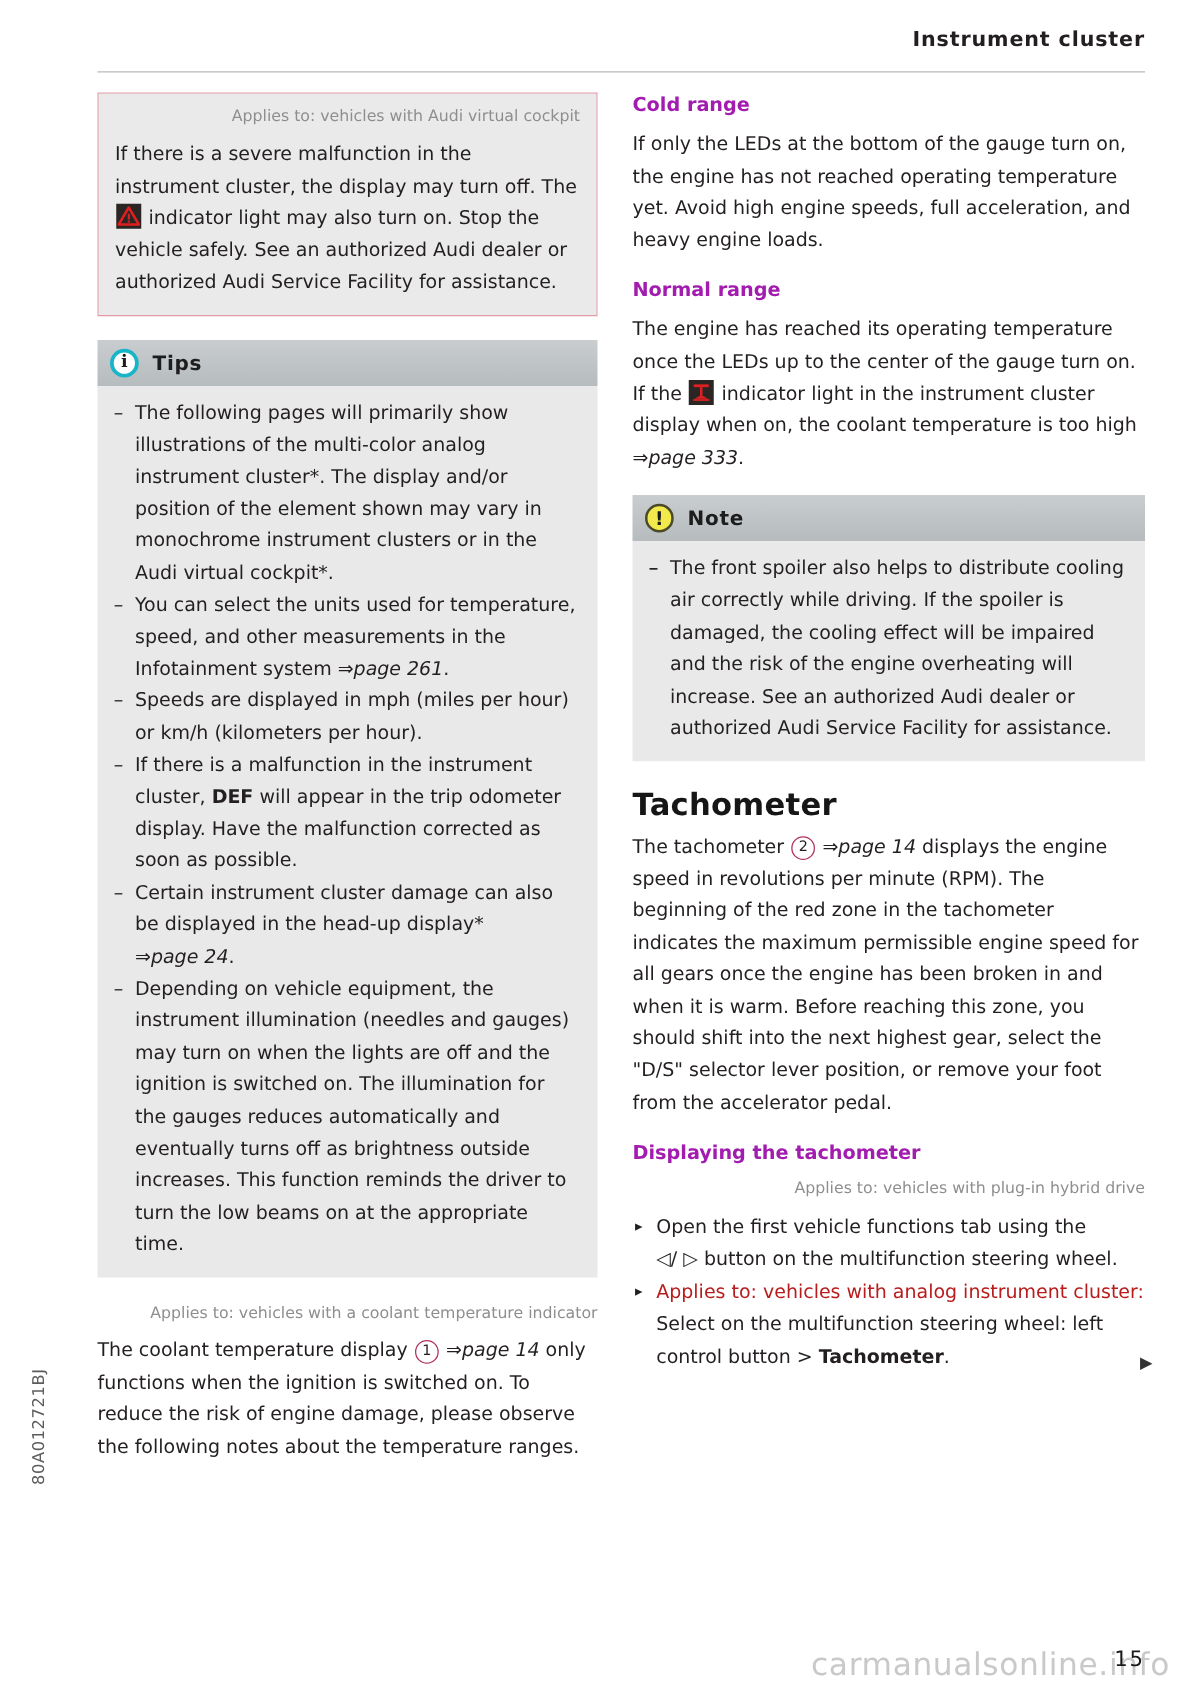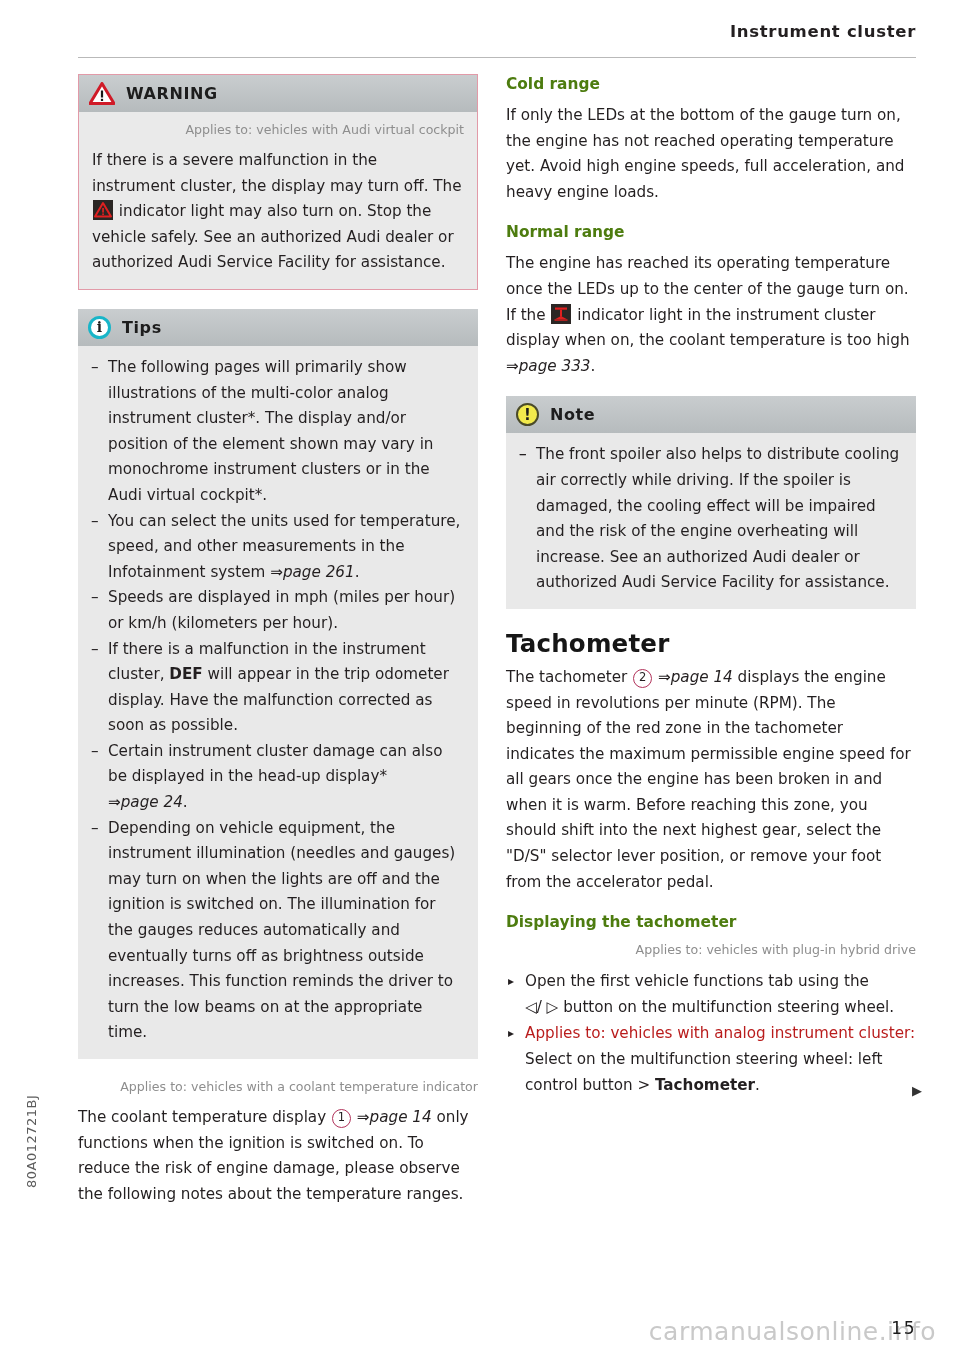--- a/index.html
+++ b/index.html
@@ -33,21 +33,21 @@
 
   
   p.body{
     font-size:15.2px;line-height:25.6px;margin:0 0 17px 0;color:#231f20;
     letter-spacing:0px;
   }
   .applies{
     font-size:12.6px;line-height:18px;color:#8e8e8e;margin:0 0 9px 0;text-align:right;
   }
   h2.sub{
-    font-size:15.4px;font-weight:bold;margin:0 0 9px 0;line-height:20px;color:#4d7c0f;
+    font-size:15.4px;font-weight:bold;margin:0 0 9px 0;line-height:20px;color:#a21caf;
   }
   h1.chapter{
     font-size:24.5px;font-weight:bold;line-height:31px;margin:0 0 6px 0;
     letter-spacing:.2px;color:#161616;
   }
   .bold{font-weight:bold;}
   .arrow-ref{font-style:italic;white-space:nowrap;}
   .refmark{font-style:normal;}
 
   
@@ -149,30 +149,20 @@
   <div class="header">
     <span class="header-title">Instrument cluster</span>
   </div>
   <div class="header-rule"></div>
 
   <div class="spine">80A012721BJ</div>
 
   <div class="col col-left">
 
     <div class="box box-warning">
-      <div class="box-head">
-        <span class="icon-warn-tri">
-          <svg width="26" height="23" viewBox="0 0 26 23">
-            <polygon points="13,1.5 25,21.5 1,21.5" fill="#ffffff" stroke="#d01a27" stroke-width="3" stroke-linejoin="round"></polygon>
-            <rect x="11.9" y="8.5" width="2.2" height="7" fill="#1a1a1a"></rect>
-            <rect x="11.9" y="16.8" width="2.2" height="2.2" fill="#1a1a1a"></rect>
-          </svg>
-        </span>
-        <span class="box-head-title">WARNING</span>
-      </div>
       <div class="box-body">
         <div class="applies">Applies to: vehicles with Audi virtual cockpit</div>
         <p class="body"><span>If there is a severe malfunction in the instrument cluster, the display may turn off. The</span><span class="inline-icon"><svg width="20" height="20" viewBox="0 0 20 20">
                 <polygon points="10,3 18,16.5 2,16.5" fill="none" stroke="#e02020" stroke-width="2" stroke-linejoin="round"></polygon>
                 <rect x="9.2" y="8" width="1.7" height="4.6" fill="#e02020"></rect>
                 <rect x="9.2" y="13.4" width="1.7" height="1.7" fill="#e02020"></rect>
               </svg></span> <span>indicator light may also turn on. Stop the vehicle safely. See an authorized Audi dealer or authorized Audi Service Facility for assistance.</span></p>
       </div>
     </div>
 

